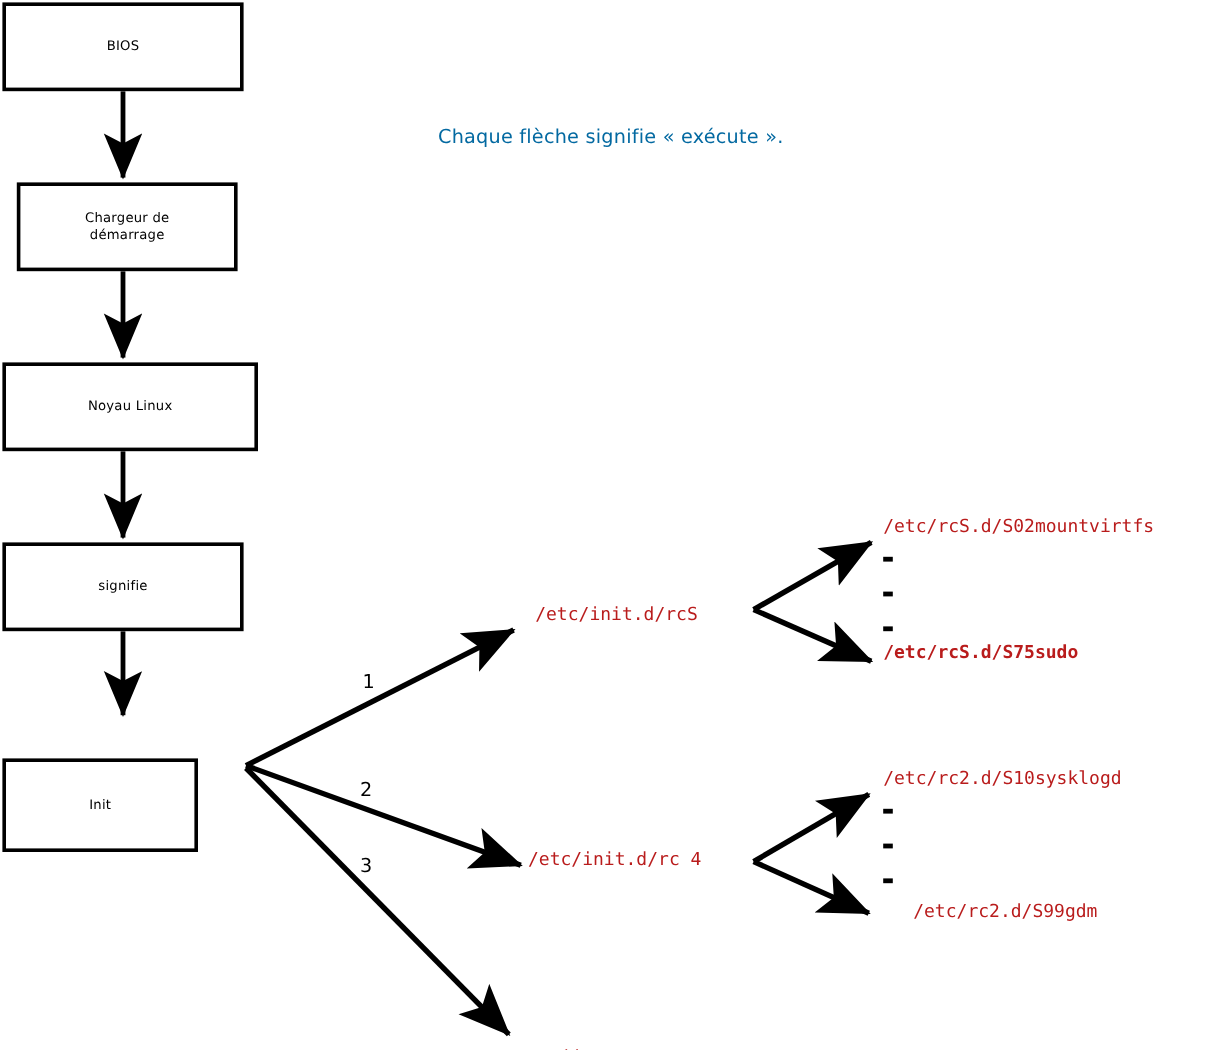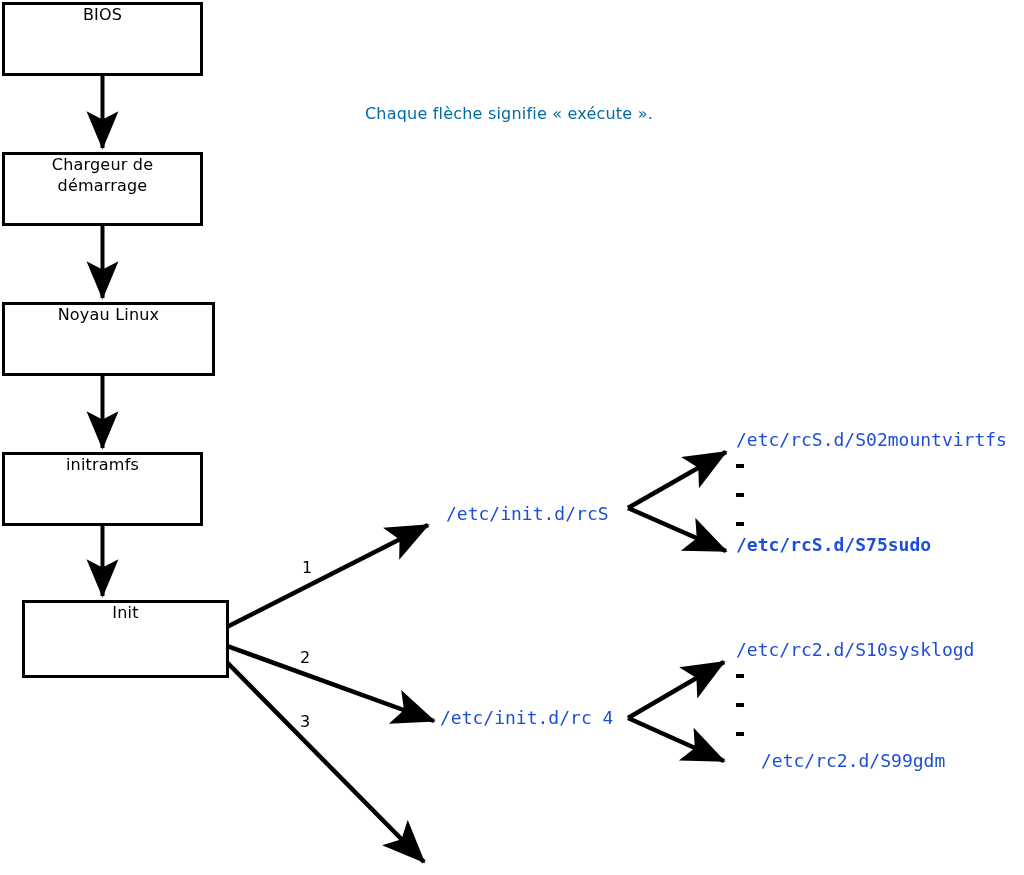--- a/index.html
+++ b/index.html
@@ -23,41 +23,42 @@
     width: 1024px;
     height: 875px;
     overflow: visible;
   }
   .node-box {
     position: absolute;
     box-sizing: border-box;
     border: 3px solid #000000;
     background: #ffffff;
     display: flex;
+    align-items: center;
     justify-content: center;
     text-align: center;
     font-family: "DejaVu Sans", sans-serif;
-    font-size: 16px;
+    font-size: 11px;
     color: #000000;
     line-height: 1.30;
     letter-spacing: 0.2px;
   }
   .caption {
     position: absolute;
     font-family: "DejaVu Sans", sans-serif;
     font-size: 16px;
     color: #0369a1;
     white-space: nowrap;
     letter-spacing: 0.2px;
   }
   .mono-label {
     position: absolute;
     font-family: "DejaVu Sans Mono", monospace;
-    font-size: 18px;
-    color: #1d4ed8;
+    font-size: 15px;
+    color: #b91c1c;
     white-space: nowrap;
     line-height: 1;
   }
   .edge-num {
     position: absolute;
     font-family: "DejaVu Sans", sans-serif;
     font-size: 16px;
     color: #000000;
     white-space: nowrap;
   }
@@ -101,33 +102,33 @@
     <line x1="628" y1="508" x2="726" y2="551" stroke="#000000" stroke-width="4.5" marker-end="url(#ah)"></line>
 
     <line x1="628" y1="718" x2="724" y2="662" stroke="#000000" stroke-width="4.5" marker-end="url(#ah)"></line>
     <line x1="628" y1="718" x2="724" y2="761" stroke="#000000" stroke-width="4.5" marker-end="url(#ah)"></line>
   </svg>
 
   <div class="node-box" style="left:2px; top:2px; width:201px; height:74px;">
     <span>BIOS</span>
   </div>
 
-  <div class="node-box" style="left:2px; top:152px; width:201px; height:74px;">
+  <div class="node-box" style="left:14px; top:152px; width:184px; height:74px;">
     <span>Chargeur de<br>démarrage</span>
   </div>
 
   <div class="node-box" style="left:2px; top:302px; width:213px; height:74px;">
     <span>Noyau Linux</span>
   </div>
 
   <div class="node-box" style="left:2px; top:452px; width:201px; height:74px;">
-    <span>initramfs</span>
+    <span>signifie</span>
   </div>
 
-  <div class="node-box" style="left:2px; top:600px; width:207px; height:78px;margin-left:20px;">
+  <div class="node-box" style="left:2px; top:632px; width:163px; height:78px;">
     <span>Init</span>
   </div>
 
   <div class="caption" style="left:365px; top:104px;">Chaque flèche signifie « exécute ».</div>
 
   <div class="edge-num" style="left:302px; top:558px;">1</div>
   <div class="edge-num" style="left:300px; top:648px;">2</div>
   <div class="edge-num" style="left:300px; top:712px;">3</div>
 
   <div class="mono-label" style="left:446px; top:505px;">/etc/init.d/rcS</div>

